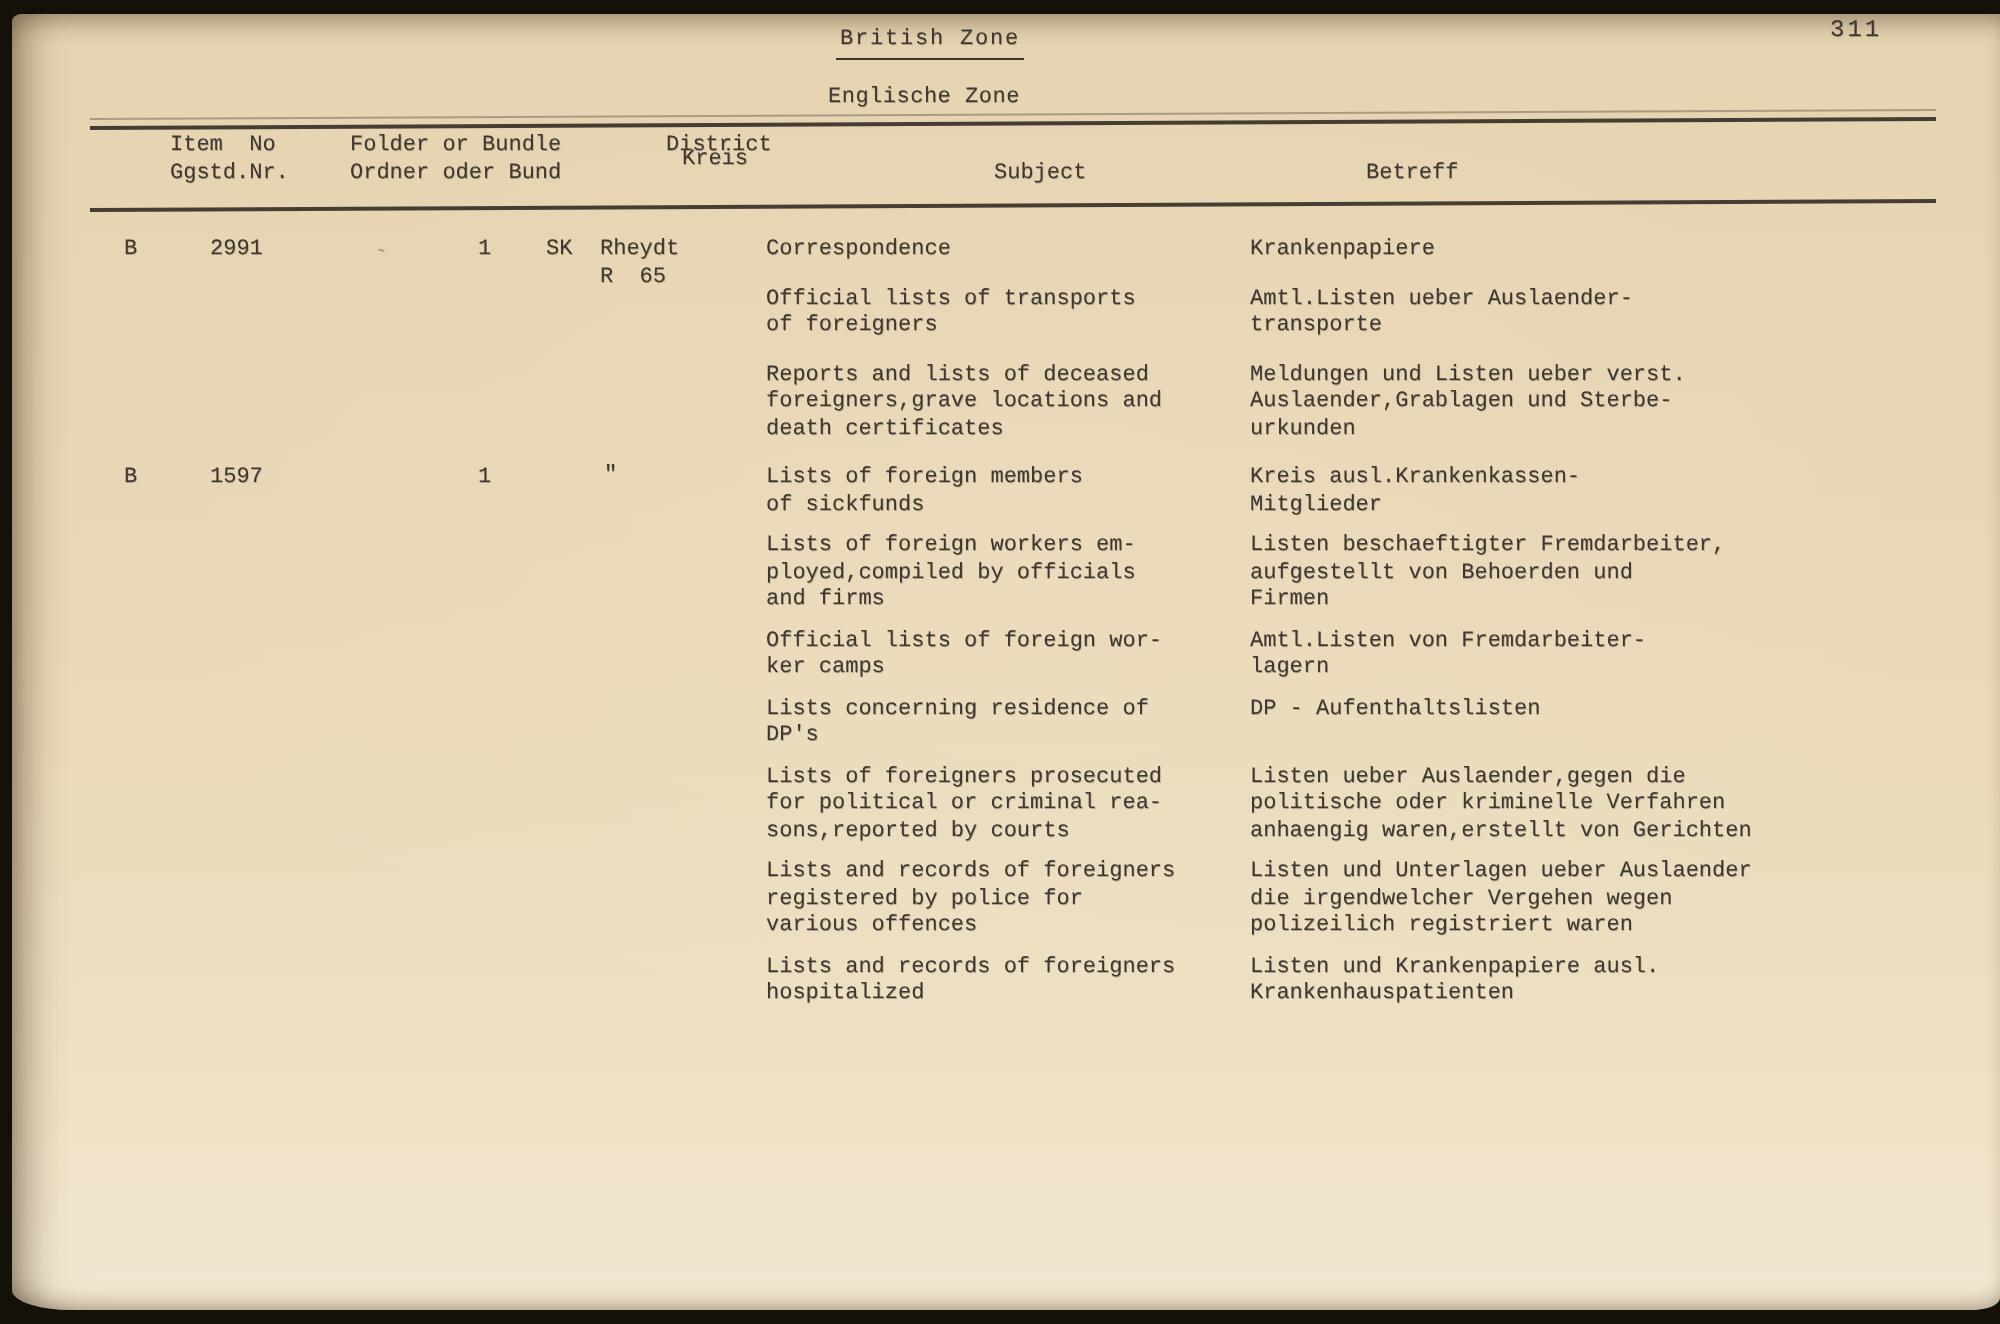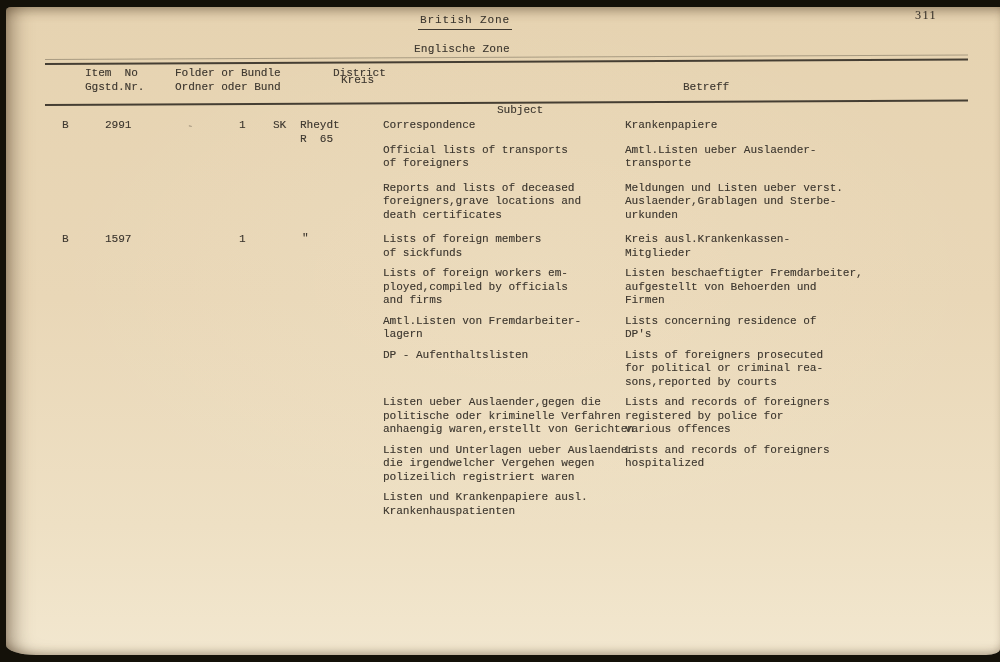--- a/index.html
+++ b/index.html
@@ -64,33 +64,33 @@
 </style>
 </head>
 <body>
 
 <div class="paper"></div>
 
 <div class="content">
 
   <div class="t title" style="left:418px; top:14px;">British Zone</div>
   <div class="t subtitle" style="left:414px; top:43px;">Englische Zone</div>
-  <div class="t pagenum" style="left:915px; top:9px;font-family:Liberation Serif, serif;">311</div>
+  <div class="t pagenum" style="left:915px; top:9px;">311</div>
 
   <div class="rule faint" style="left:45px; top:59px; width:923px;"></div>
   <div class="rule" style="left:45px; top:63px; width:923px;"></div>
   <div class="rule" style="left:45px; top:104px; width:923px;"></div>
 
   <div class="t" style="left:85px; top:67px;">Item  No</div>
   <div class="t" style="left:85px; top:81px;">Ggstd.Nr.</div>
   <div class="t" style="left:175px; top:67px;">Folder or Bundle</div>
   <div class="t" style="left:175px; top:81px;">Ordner oder Bund</div>
   <div class="t" style="left:333px; top:67px;">District</div>
   <div class="t" style="left:341px; top:74px;">Kreis</div>
-  <div class="t" style="left:497px; top:81px;margin-top:23px;">Subject</div>
+  <div class="t" style="left:497px; top:81px;">Subject</div>
   <div class="t" style="left:683px; top:81px;">Betreff</div>
 
   <div class="t" style="left:62px; top:119px;">B</div>
   <div class="t" style="left:105px; top:119px;">2991</div>
   <div class="t stray" style="left:187px; top:120px;">-</div>
   <div class="t" style="left:239px; top:119px;">1</div>
   <div class="t" style="left:273px; top:119px;">SK</div>
   <div class="t" style="left:300px; top:119px;">Rheydt</div>
   <div class="t" style="left:300px; top:133px;">R  65</div>
 
@@ -118,20 +118,22 @@
     <div class="cell">Lists of foreign members
 of sickfunds</div>
     <div class="cell">Kreis ausl.Krankenkassen-
 Mitglieder</div>
     <div class="cell">Lists of foreign workers em-
 ployed,compiled by officials
 and firms</div>
     <div class="cell">Listen beschaeftigter Fremdarbeiter,
 aufgestellt von Behoerden und
 Firmen</div>
+    <div class="cell">Official lists of foreign wor-
+ker camps</div>
     <div class="cell">Amtl.Listen von Fremdarbeiter-
 lagern</div>
     <div class="cell">Lists concerning residence of
 DP's</div>
     <div class="cell">DP - Aufenthaltslisten</div>
     <div class="cell">Lists of foreigners prosecuted
 for political or criminal rea-
 sons,reported by courts</div>
     <div class="cell">Listen ueber Auslaender,gegen die
 politische oder kriminelle Verfahren

